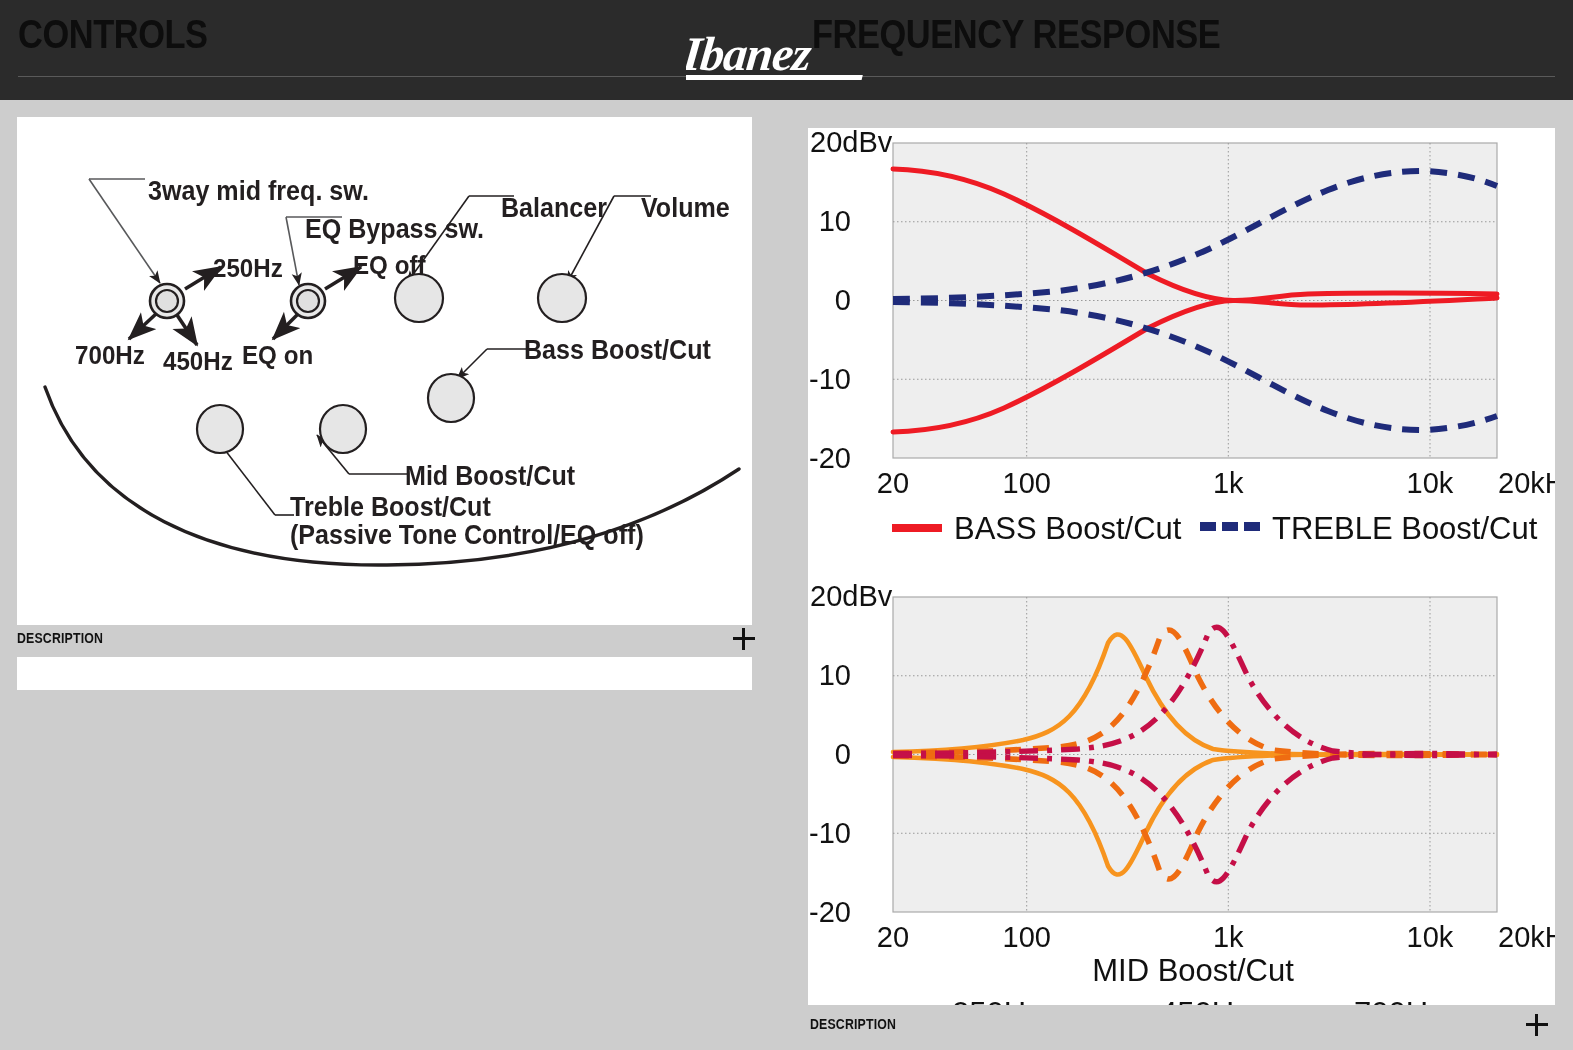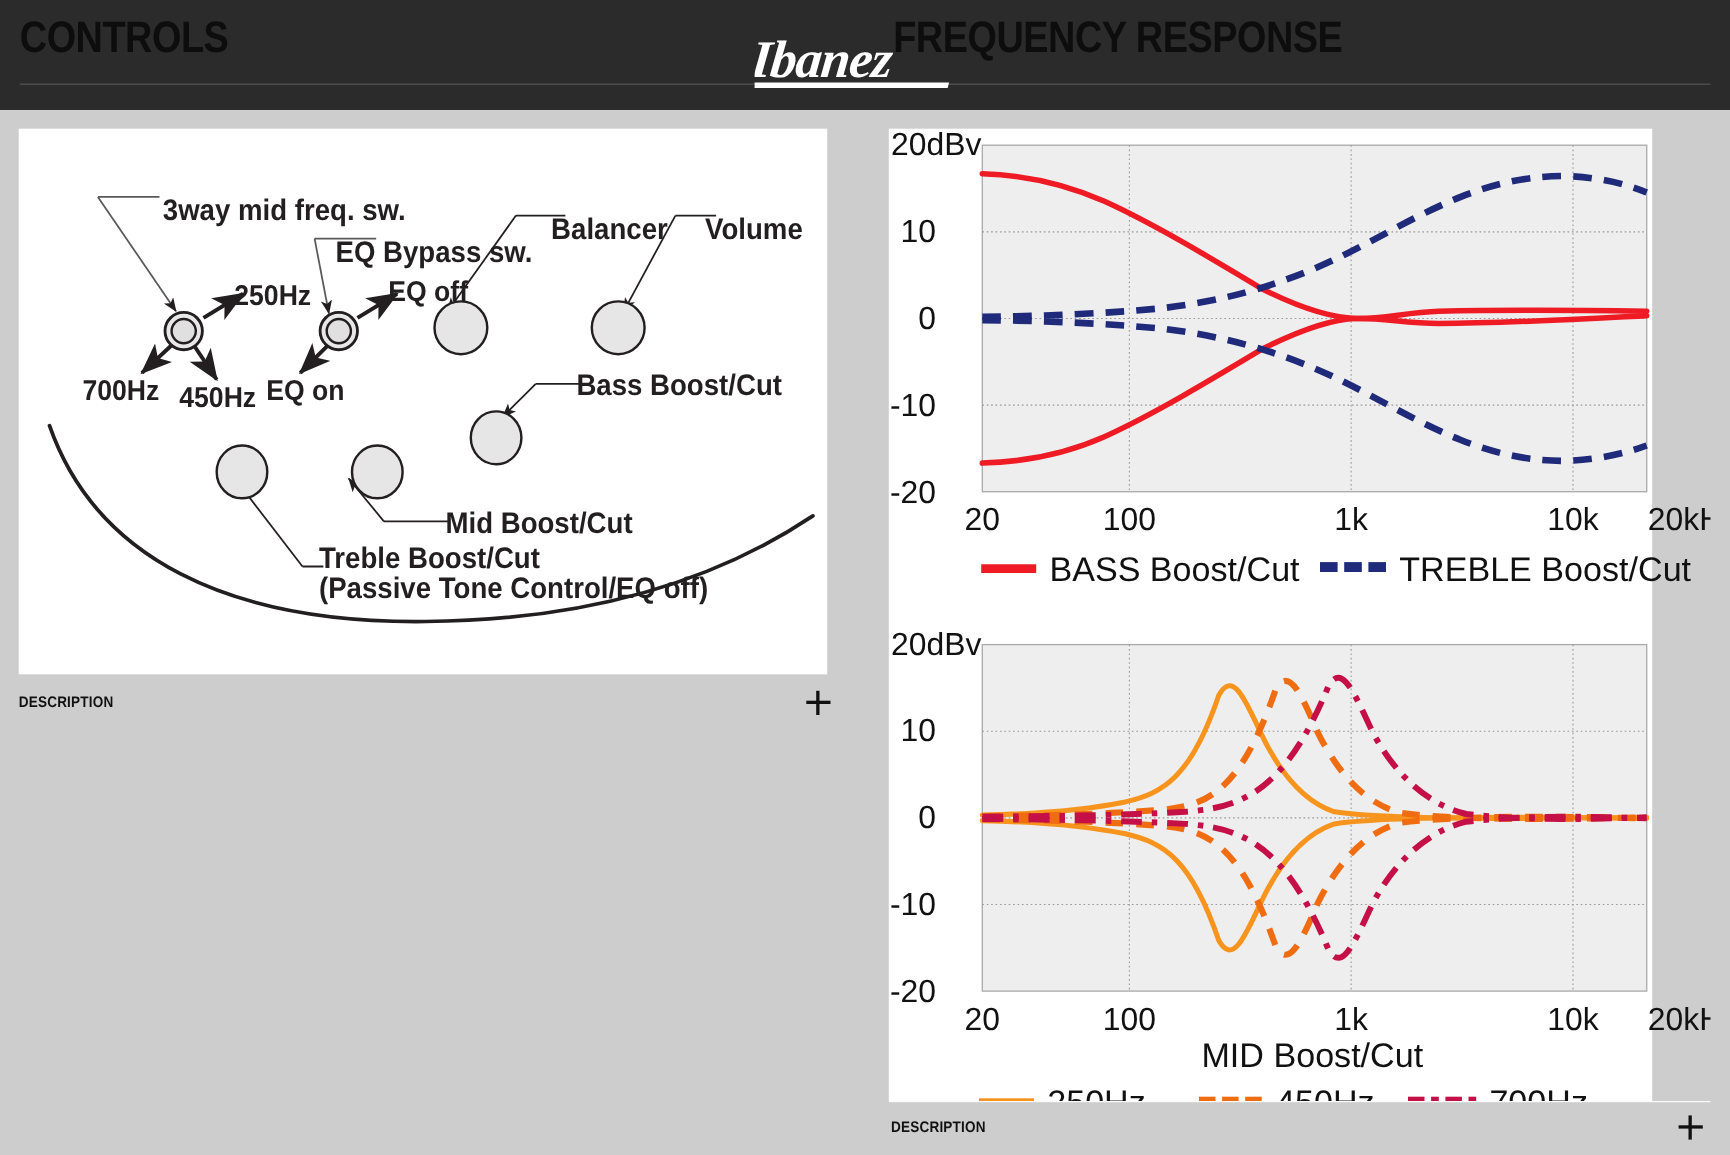--- a/index.html
+++ b/index.html
@@ -39,21 +39,21 @@
   
   .logo {
     position:absolute; left: 686px; top: 26px;
     width: 196px; height: 58px;
   }
   .logo svg { display:block; }
 
   
   .panel-left {
     position:absolute; left: 17px; top: 117px;
-    width: 735px; height: 496px;
+    width: 735px; height: 573px;
     background: #ffffff;
   }
   .panel-left svg { display:block; }
 
   
   .desc-bar {
     position:absolute;
     background: #cdcdcd;
   }
   .desc-label {
@@ -82,22 +82,22 @@
   #desc1-label { left: 17px; top: 630px; }
   #desc1-plus  { left: 733px; top: 628px; }
 
   #desc2 { left: 808px; top: 1005px; width: 747px; height: 45px; }
   #desc2-label { left: 810px; top: 1016px; }
   #desc2-plus  { left: 1526px; top: 1014px; }
   #desc2-rule  { left: 808px; top: 1001px; width: 747px; }
 
   
   .panel-right {
-    position:absolute; left: 808px; top: 117px;
-    width: 694px; height: 884px;
+    position:absolute; left: 808px; top: 128px;
+    width: 747px; height: 884px;
     background: #ffffff;
   }
   .chart-block { position:relative; width:747px; }
   .chart-block svg { display:block; }
 
   .sr { position:absolute; width:1px; height:1px; overflow:hidden; clip:rect(0 0 0 0); }
 </style>
 </head>
 <body>
 <div id="root">

